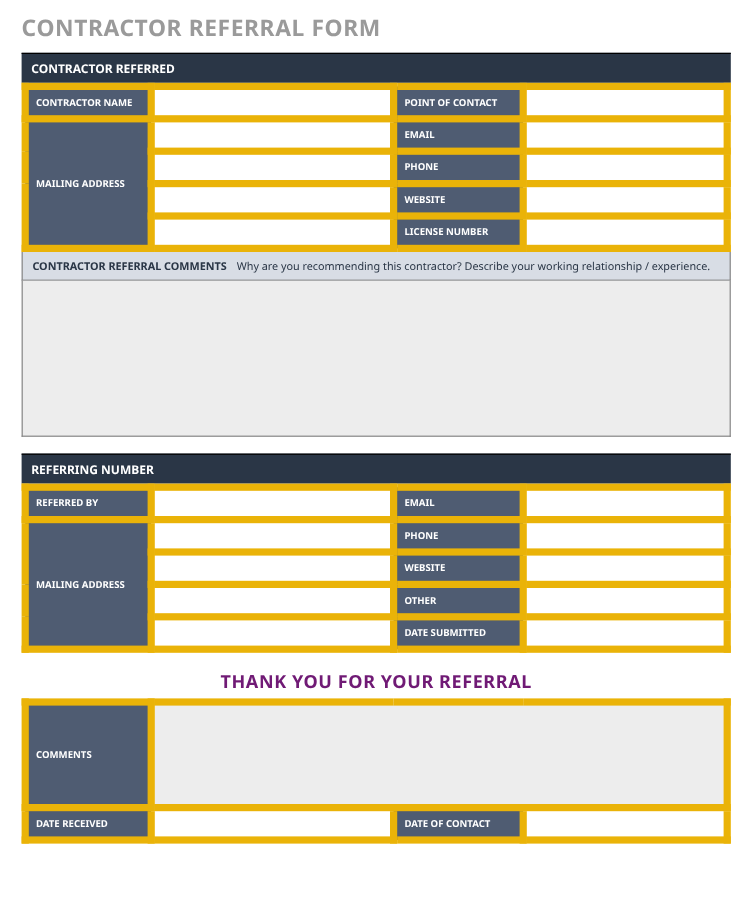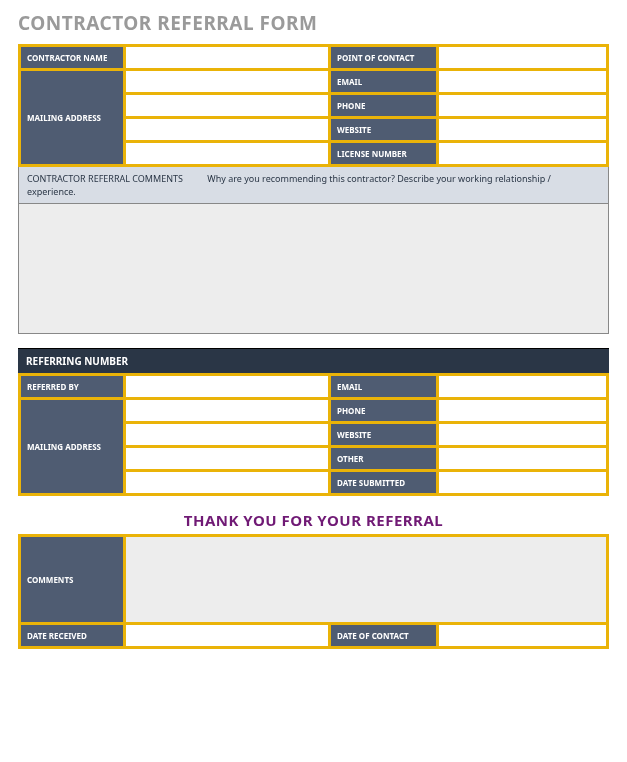--- a/index.html
+++ b/index.html
@@ -26,21 +26,21 @@
     font-size: 10px;
     font-weight: 700;
     padding: 5px 8px;
     border-top: 1px solid #000;
   }
   table {
     border-collapse: collapse;
     width: 100%;
   }
   td {
-    border: 3px solid #eab308;
+    border: 6px solid #eab308;
     padding: 5px 6px;
     vertical-align: middle;
     height: 22px;
   }
   .label-cell {
     background: #4f5c72;
     color: #fff;
     font-size: 8px;
     font-weight: 700;
     white-space: nowrap;
@@ -52,22 +52,22 @@
   }
   .comments-header {
     background: #d8dde5;
     color: #2a3646;
     font-size: 9px;
     padding: 5px 8px;
     border: 1px solid #888;
     border-top: none;
   }
   .comments-header strong {
-    font-weight: 400;
-    margin-right: 22px;
+    font-weight: 700;
+    margin-right: 6px;
   }
   .comments-body {
     background: #ededed;
     border: 1px solid #888;
     border-top: none;
     height: 130px;
   }
   .thankyou {
     text-align: center;
     color: #701a75;
@@ -87,20 +87,21 @@
     font-weight: 700;
     width: 105px;
   }
 </style>
 </head>
 <body>
 
 <div class="title">CONTRACTOR REFERRAL FORM</div>
 
 <div class="section">
+  <div class="section-header">CONTRACTOR REFERRED</div>
   <table>
     <tbody>
         <tr>
       <td class="label-cell wide-label">CONTRACTOR NAME</td>
       <td class="input-cell"></td>
       <td class="label-cell narrow-label">POINT OF CONTACT</td>
       <td class="input-cell" style="width:170px"></td>
     </tr>
     <tr>
       <td class="label-cell wide-label" rowspan="4">MAILING ADDRESS</td>

